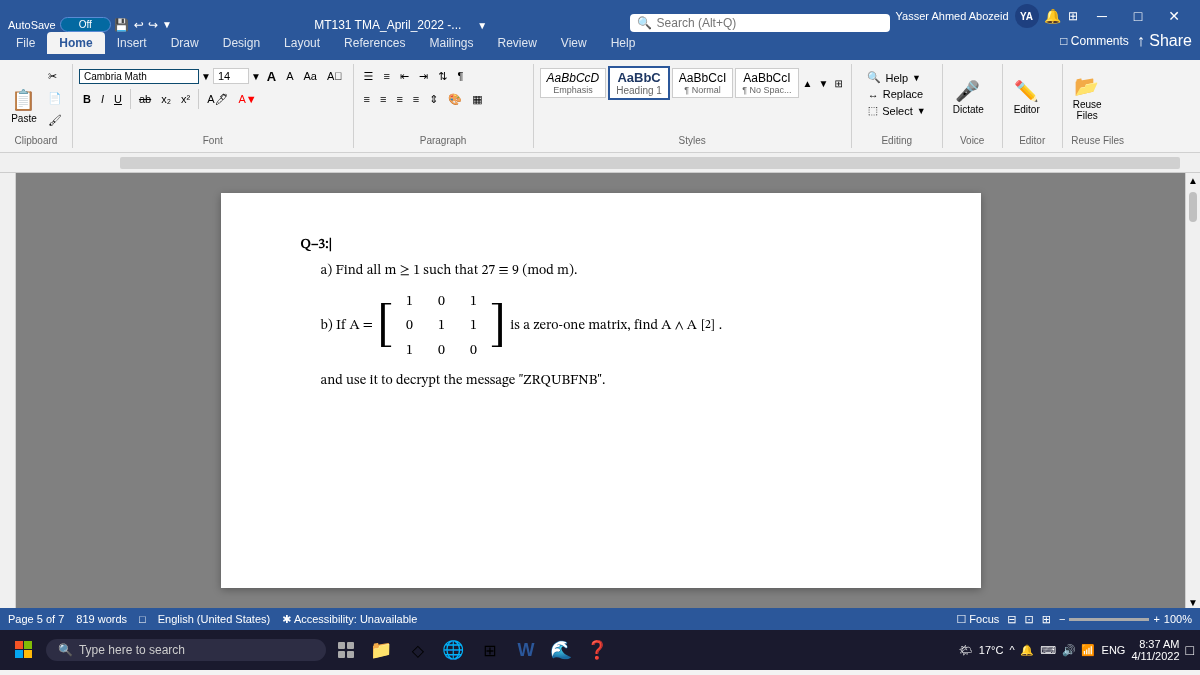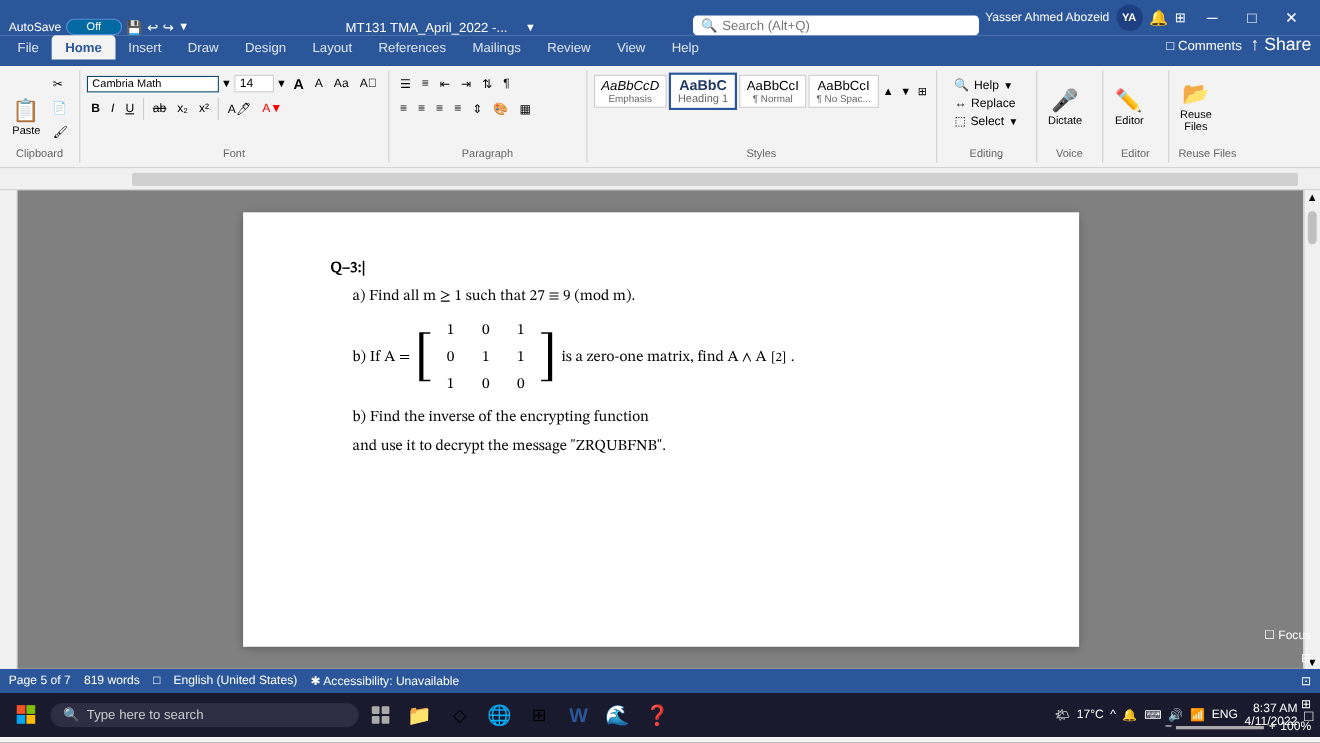--- a/index.html
+++ b/index.html
@@ -112,21 +112,21 @@
 
     
     .main-area { display: flex; height: calc(675px - 32px - 28px - 95px - 22px - 40px); }
     .ruler-left { width: 16px; background: #f0f0f0; border-right: 1px solid #d0d0d0; }
     .content-area { flex: 1; background: #808080; overflow-y: auto; padding: 20px; display: flex; justify-content: center; }
     .scrollbar-right { width: 15px; background: #f0f0f0; border-left: 1px solid #d0d0d0; }
     .page { background: white; width: 760px; min-height: 350px; padding: 40px 80px; box-shadow: 0 2px 8px rgba(0,0,0,0.3); font-family: 'Cambria Math', 'Times New Roman', serif; font-size: 14px; line-height: 1.6; }
 
     
     .status-bar { height: 22px; background: #2b579a; color: white; display: flex; align-items: center; padding: 0 8px; gap: 12px; font-size: 11px; }
-    .status-right { margin-left: auto; display: flex; align-items: flex-end; gap: 8px; flex-direction: column; }
+    .status-right { margin-left: auto; display: flex; align-items: center; gap: 8px; }
     .zoom-control { display: flex; align-items: center; gap: 4px; }
 
     
     .taskbar { height: 40px; background: #1a1a2e; display: flex; align-items: center; padding: 0 6px; gap: 4px; }
     .taskbar-start { width: 36px; height: 36px; display: flex; align-items: center; justify-content: center; cursor: pointer; }
     .taskbar-search { display: flex; align-items: center; background: #2d2d44; border-radius: 16px; padding: 4px 12px; gap: 6px; color: #ccc; font-size: 12px; width: 280px; cursor: pointer; }
     .taskbar-icon { width: 32px; height: 32px; display: flex; align-items: center; justify-content: center; cursor: pointer; border-radius: 4px; }
     .taskbar-right { margin-left: auto; display: flex; align-items: center; gap: 6px; color: white; font-size: 11px; }
     .sys-icons { display: flex; align-items: center; gap: 6px; }
     .clock { text-align: right; font-size: 11px; }
@@ -365,23 +365,20 @@
                 <span>0</span>
                 <span>0</span>
             </div>
             <span class="bracket-right">]</span>
           </div>
           <span>is a zero-one matrix, find A ∧ A</span>
             <sup>[2]</sup>
             <span>.</span>
         </div>
         <div class="content-line" style="margin-left:20px;">
-          <span>b) Find the inverse of the encrypting function</span>
-        </div>
-        <div class="content-line" style="margin-left:20px;">
           <span>and use it to decrypt the message "ZRQUBFNB".</span>
         </div>
       </div>
     </div>
   </div>
   <div class="scrollbar-right" style="display:flex;flex-direction:column;align-items:center;padding-top:2px;gap:2px;">
     <div style="cursor:pointer;font-size:10px;">▲</div>
     <div style="width:8px;height:30px;background:#c0c0c0;border-radius:4px;cursor:pointer;margin-top:4px;"></div>
     <div style="cursor:pointer;font-size:10px;margin-top:auto;">▼</div>
   </div>

